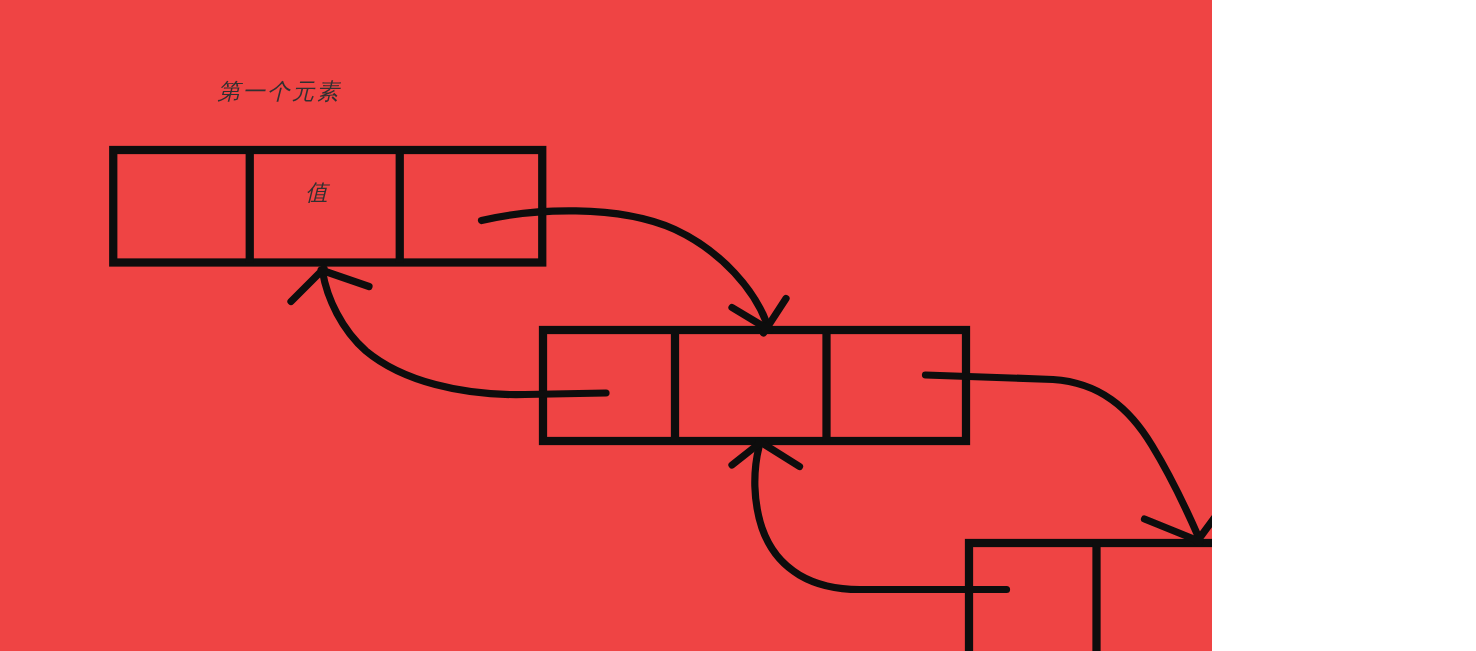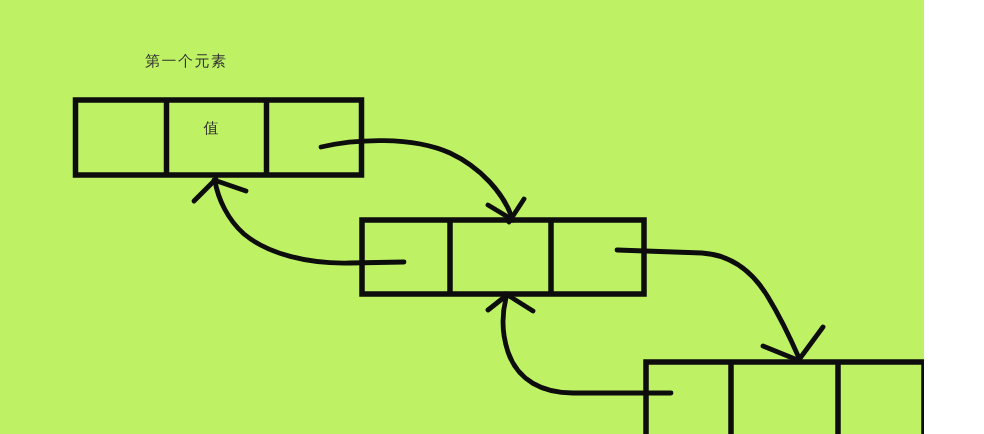--- a/index.html
+++ b/index.html
@@ -2,25 +2,26 @@
 <html><head>
 <meta charset="utf-8">
 <style>
   html, body {
     margin: 0;
     padding: 0;
     background: #ffffff;
   }
   .stage {
     position: relative;
-    width: 924px;
+    width: 808px;
     height: 434px;
-    background: #bef264;
+    background: #ef4444;
     overflow: hidden;
     font-family: "Liberation Sans", "DejaVu Sans", sans-serif;
+    font-style: italic;
   }
   .stage svg {
     position: absolute;
     left: 0;
     top: 0;
     display: block;
   }
   text {
     font-family: "Liberation Sans", "DejaVu Sans", sans-serif;
   }

